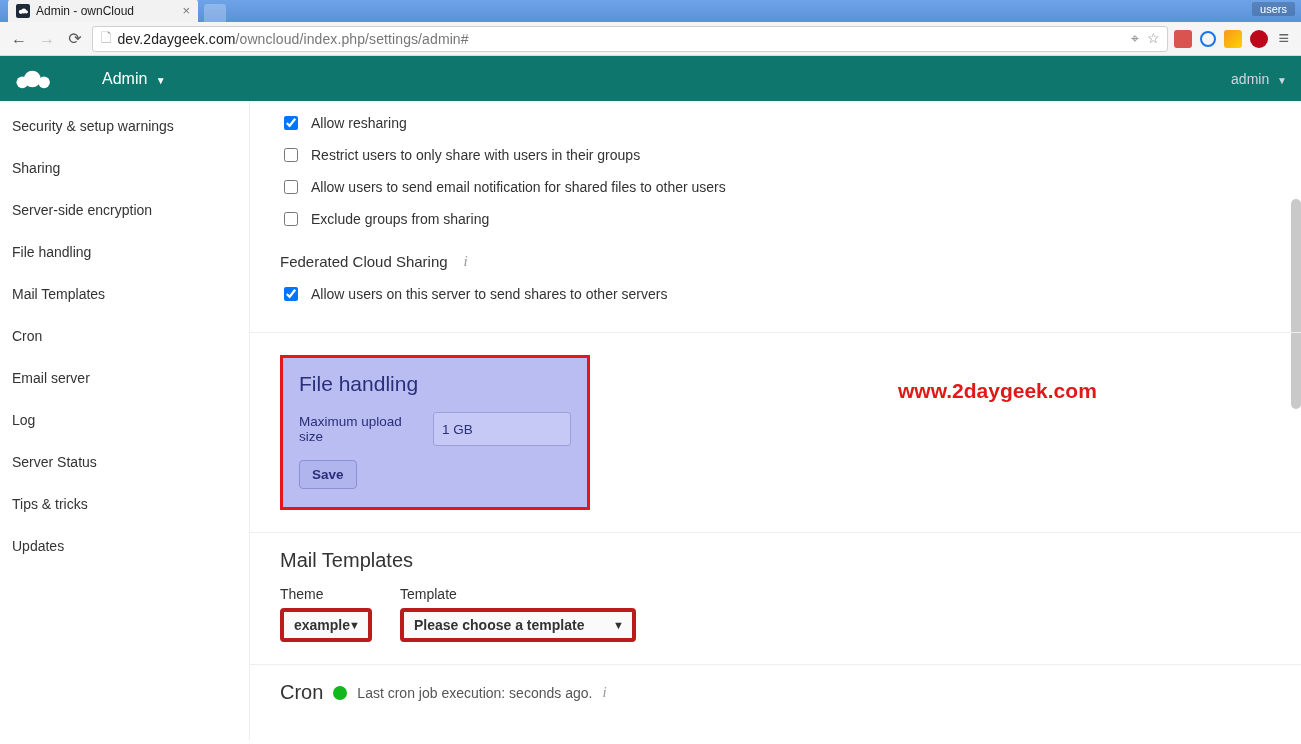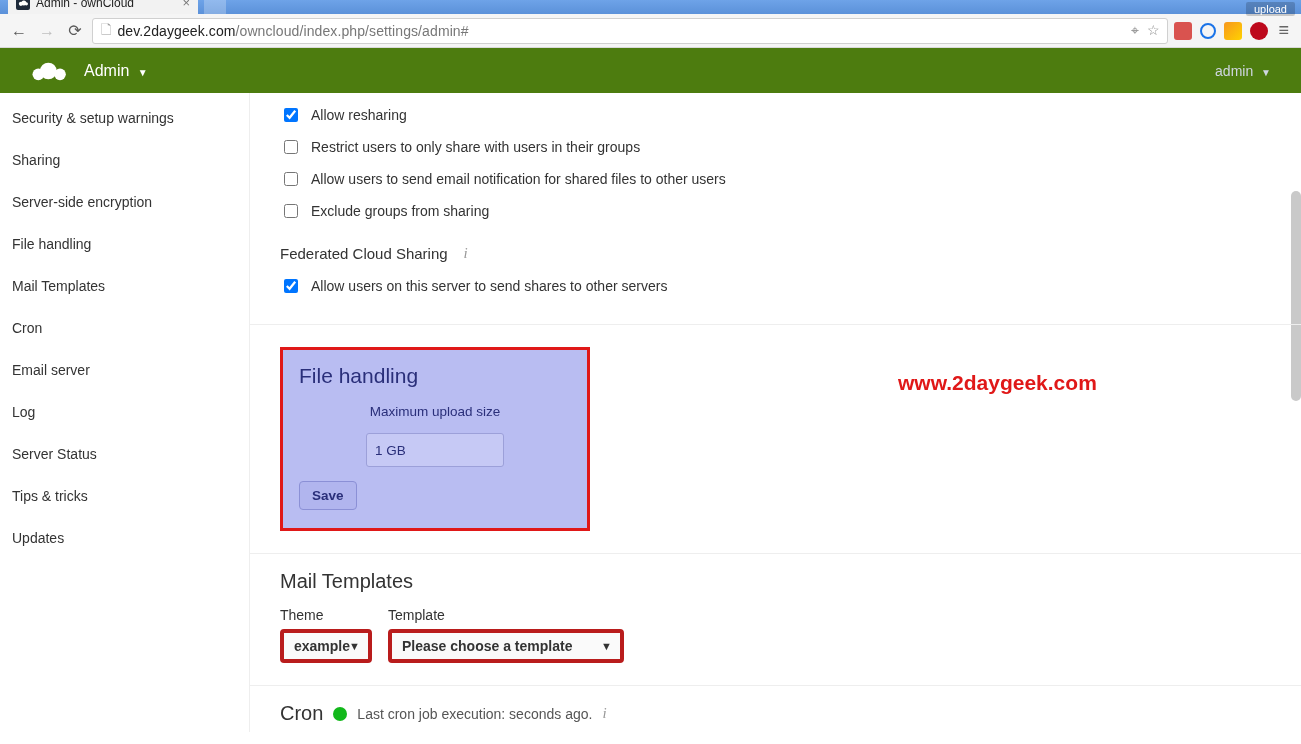--- a/index.html
+++ b/index.html
@@ -6,21 +6,21 @@
   body {
     margin: 0;
     font-family: -apple-system, BlinkMacSystemFont, "Segoe UI", "Helvetica Neue", Arial, sans-serif;
     background: #fff;
     width: 1301px;
     height: 744px;
     overflow: hidden;
   }
   
   .tab-strip {
-    height: 14px;
+    height: 22px;
     background: linear-gradient(#6ea3e8, #5b91d9);
     display: flex;
     align-items: flex-end;
     padding-left: 8px;
     position: relative;
   }
   .profile-badge {
     position: absolute;
     right: 6px;
     top: 2px;
@@ -87,25 +87,26 @@
   .ext-icon { width:18px;height:18px;border-radius:3px; }
   .ext1 { background:#d9534f; }
   .ext2 { border:2px solid #1a73e8; border-radius:50%; width:16px;height:16px;}
   .ext3 { background:linear-gradient(135deg,#f7971e,#ffd200); }
   .ext4 { background:#bd081c; border-radius:50%; }
   .menu-btn { font-size:18px; color:#666; padding:0 4px; }
 
   
   .oc-header {
     height: 45px;
-    background: #4d7c0f;
+    background: #0f766e;
     display: flex;
     align-items: center;
-    padding: 0 30px;
+    padding: 0 14px;
     color: #fff;
+    gap: 34px;
   }
   .oc-logo {
     display:flex; align-items:center; gap:4px;
   }
   .oc-logo svg { fill:#fff; }
   .oc-title {
     margin-left: 14px;
     font-size: 16px;
     font-weight: 400;
   }
@@ -187,22 +188,22 @@
     border: 3px solid #e01818;
     padding: 14px 16px 18px;
   }
   .file-box h2 {
     color: #2a2f7a;
     margin: 0 0 16px;
     font-size: 21px;
     font-weight: 400;
   }
   .file-row {
-    display:flex; align-items:center; gap:14px;
-    font-size: 13.5px; color:#2a2f7a;flex-direction:column;
+    display:flex; align-items:center; gap:6px;
+    font-size: 13.5px; color:#2a2f7a;
   }
   .file-row input[type=text] {
     width: 138px;
     height: 28px;
     border: 1px solid #9ca0d9;
     background: #c6c9f5;
     border-radius: 3px;
     padding: 16px 8px;
     font-size: 13.5px;
     color: #2a2f7a;
@@ -221,21 +222,21 @@
   }
   .watermark {
     position:absolute;
     left: 648px;
     top: 46px;
     font-size: 21px;
     font-weight: 700;
     color: #e01818;
   }
 
-  .mt-row { display:flex; gap:16px; margin-top:6px;}
+  .mt-row { display:flex; gap:28px; margin-top:6px;}
   .mt-col { display:flex; flex-direction:column; gap:6px; font-size:14px; color:#333;}
   .select-like {
     height: 34px;
     border:4px solid #b91c1c;
     border-radius:4px;
     background:#fafafa;
     display:flex;align-items:center;
     padding:0 28px 0 10px;
     font-size:14px;
     font-weight:600;
@@ -271,21 +272,21 @@
       <svg viewBox="0 0 24 24">
           <circle cx="7" cy="14" r="5"></circle>
           <circle cx="14" cy="12" r="6"></circle>
           <circle cx="20" cy="14" r="4"></circle>
         </svg>
     </span>
     <span>Admin - ownCloud</span>
     <span class="close">×</span>
   </div>
   <div class="new-tab"></div>
-  <div class="profile-badge">upload</div>
+  <div class="profile-badge">users</div>
 </div>
 
 <div class="toolbar">
   <div class="nav-btn">←</div>
   <div class="nav-btn disabled">→</div>
   <div class="nav-btn">⟳</div>
   <div class="omnibox">
     <span class="page-icon">🗋</span>
     <span class="url">
       <span class="host">dev.2daygeek.com</span><span class="path">/owncloud/index.php/settings/admin#</span>

